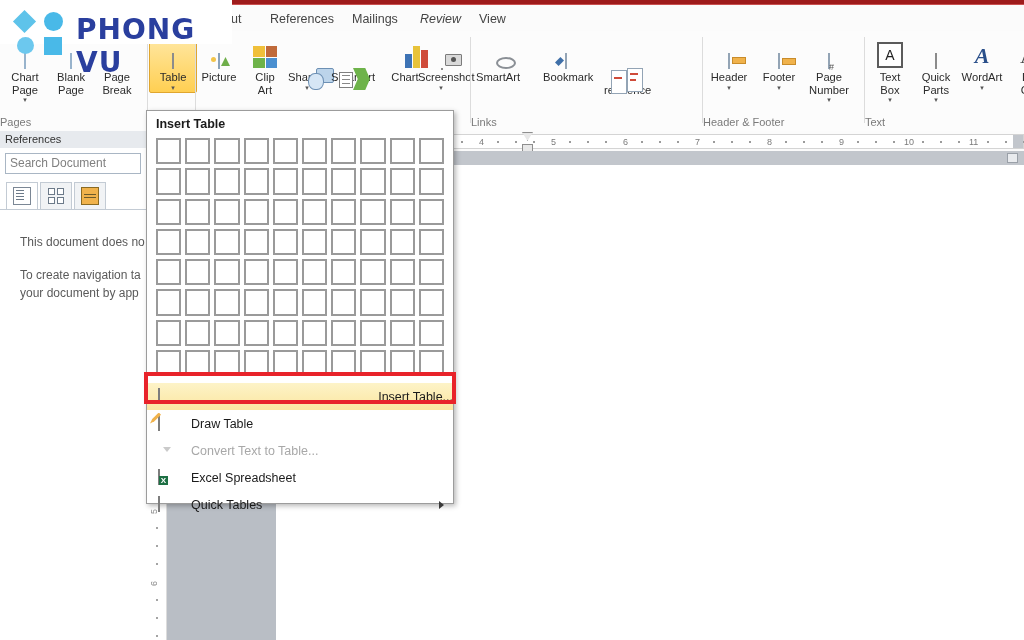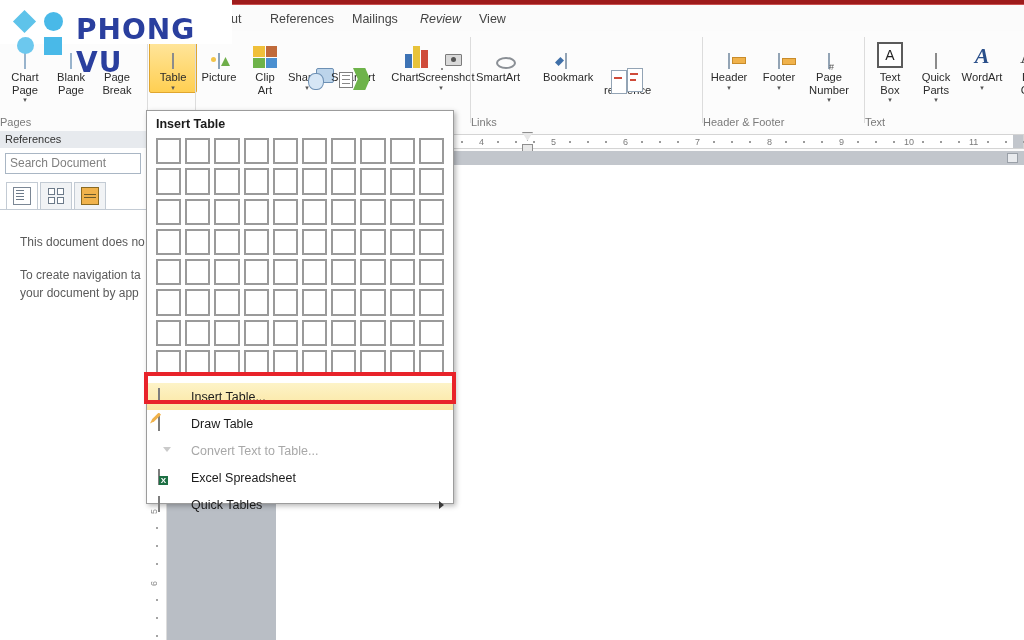--- a/index.html
+++ b/index.html
@@ -158,21 +158,21 @@
       border:1px solid #9c9c9c;box-shadow:2px 2px 5px rgba(0,0,0,.28);z-index:60;}
   .dd-title{position:absolute;left:9px;top:6px;font-size:12.5px;font-weight:bold;color:#1b1b1b;}
   .dd-grid{position:absolute;left:7px;top:25px;width:292px;height:243px;
            display:grid;grid-template-columns:repeat(10,29.2px);grid-template-rows:repeat(8,30.3px);}
   .dd-cell{border:2px solid #9a9a9a;background:#fff;margin:2px;box-sizing:border-box;}
 
   .dd-items{position:absolute;left:0;top:272px;width:306px;}
   .dd-item{position:relative;height:27px;display:flex;align-items:center;padding-left:11px;box-sizing:border-box;}
   .dd-item .mico{width:17px;height:16px;margin-right:16px;flex:0 0 17px;}
   .dd-item .mlbl{font-size:12.5px;color:#1b1b1b;}
-  .dd-item.sel{background:linear-gradient(#fdf3c8,#fbe6a0);}
+  .dd-item.sel{background:linear-gradient(#fdf3c8,#fbe6a0);justify-content:space-between;}
   .dd-item.dis .mlbl{color:#a8a8a8;}
   .dd-item .arr{position:absolute;right:9px;top:10px;width:0;height:0;
                 border-left:5px solid #3a3a3a;border-top:4px solid transparent;border-bottom:4px solid transparent;}
 
   .mgrid{width:17px;height:15px;border:1px solid #7d7d7d;background:#fff;
          background-image:linear-gradient(#9fb4c8 1px,transparent 1px),linear-gradient(90deg,#9fb4c8 1px,transparent 1px);
          background-size:4.5px 4px;}
   .mgrid.blue{background-color:#eef4fa;}
   .mpen{position:relative;}
   .mpen .pen{position:absolute;right:-2px;top:-3px;width:11px;height:11px;background:#f0b24b;

